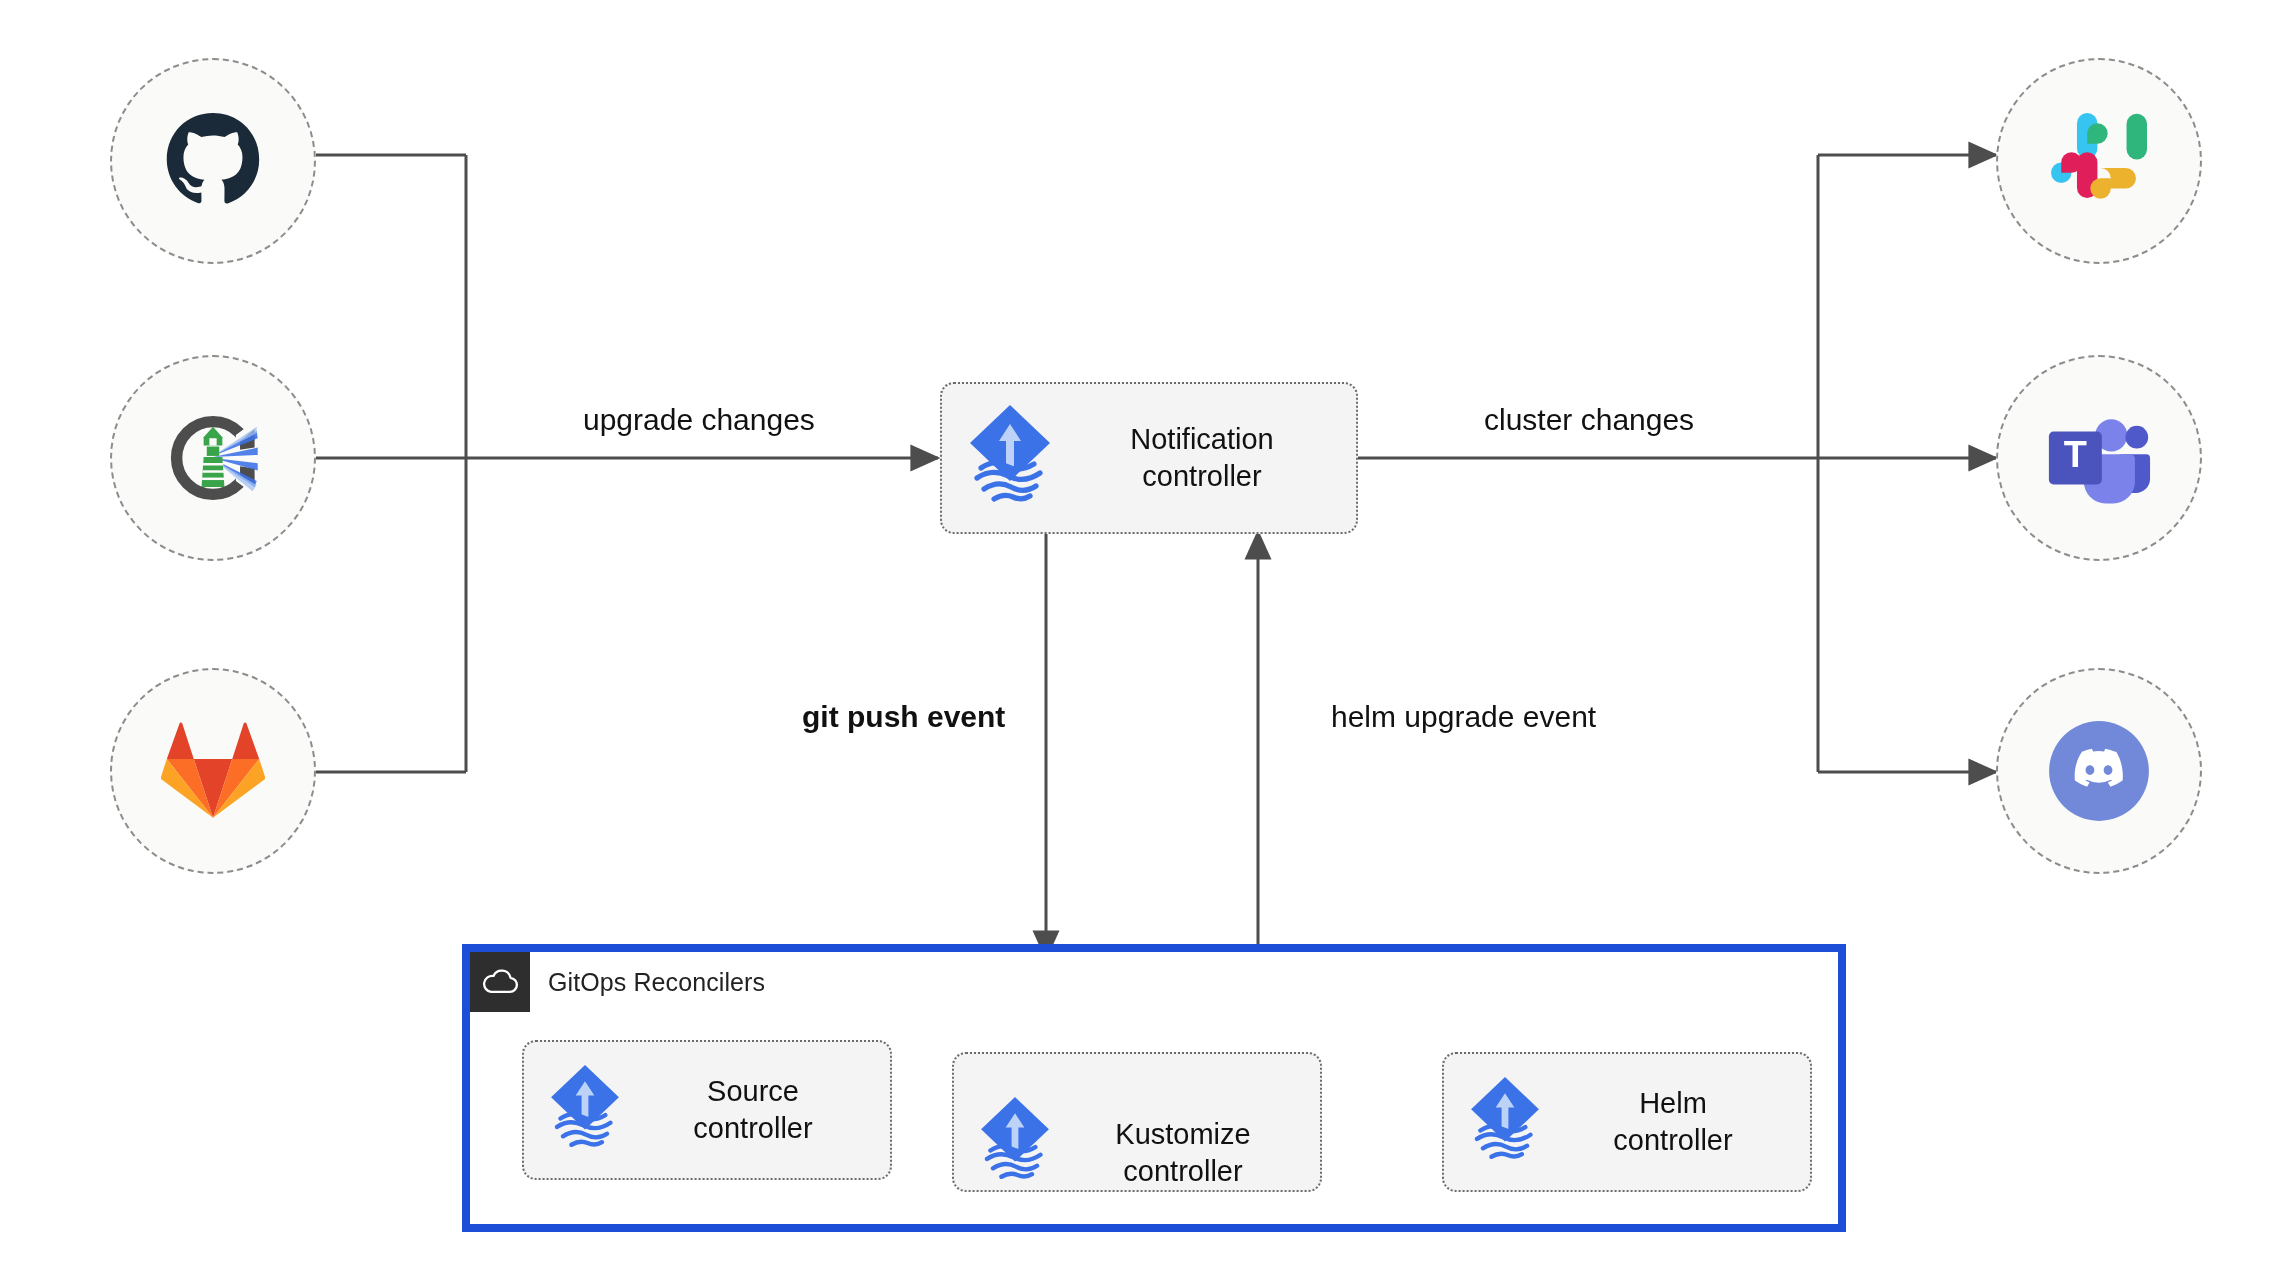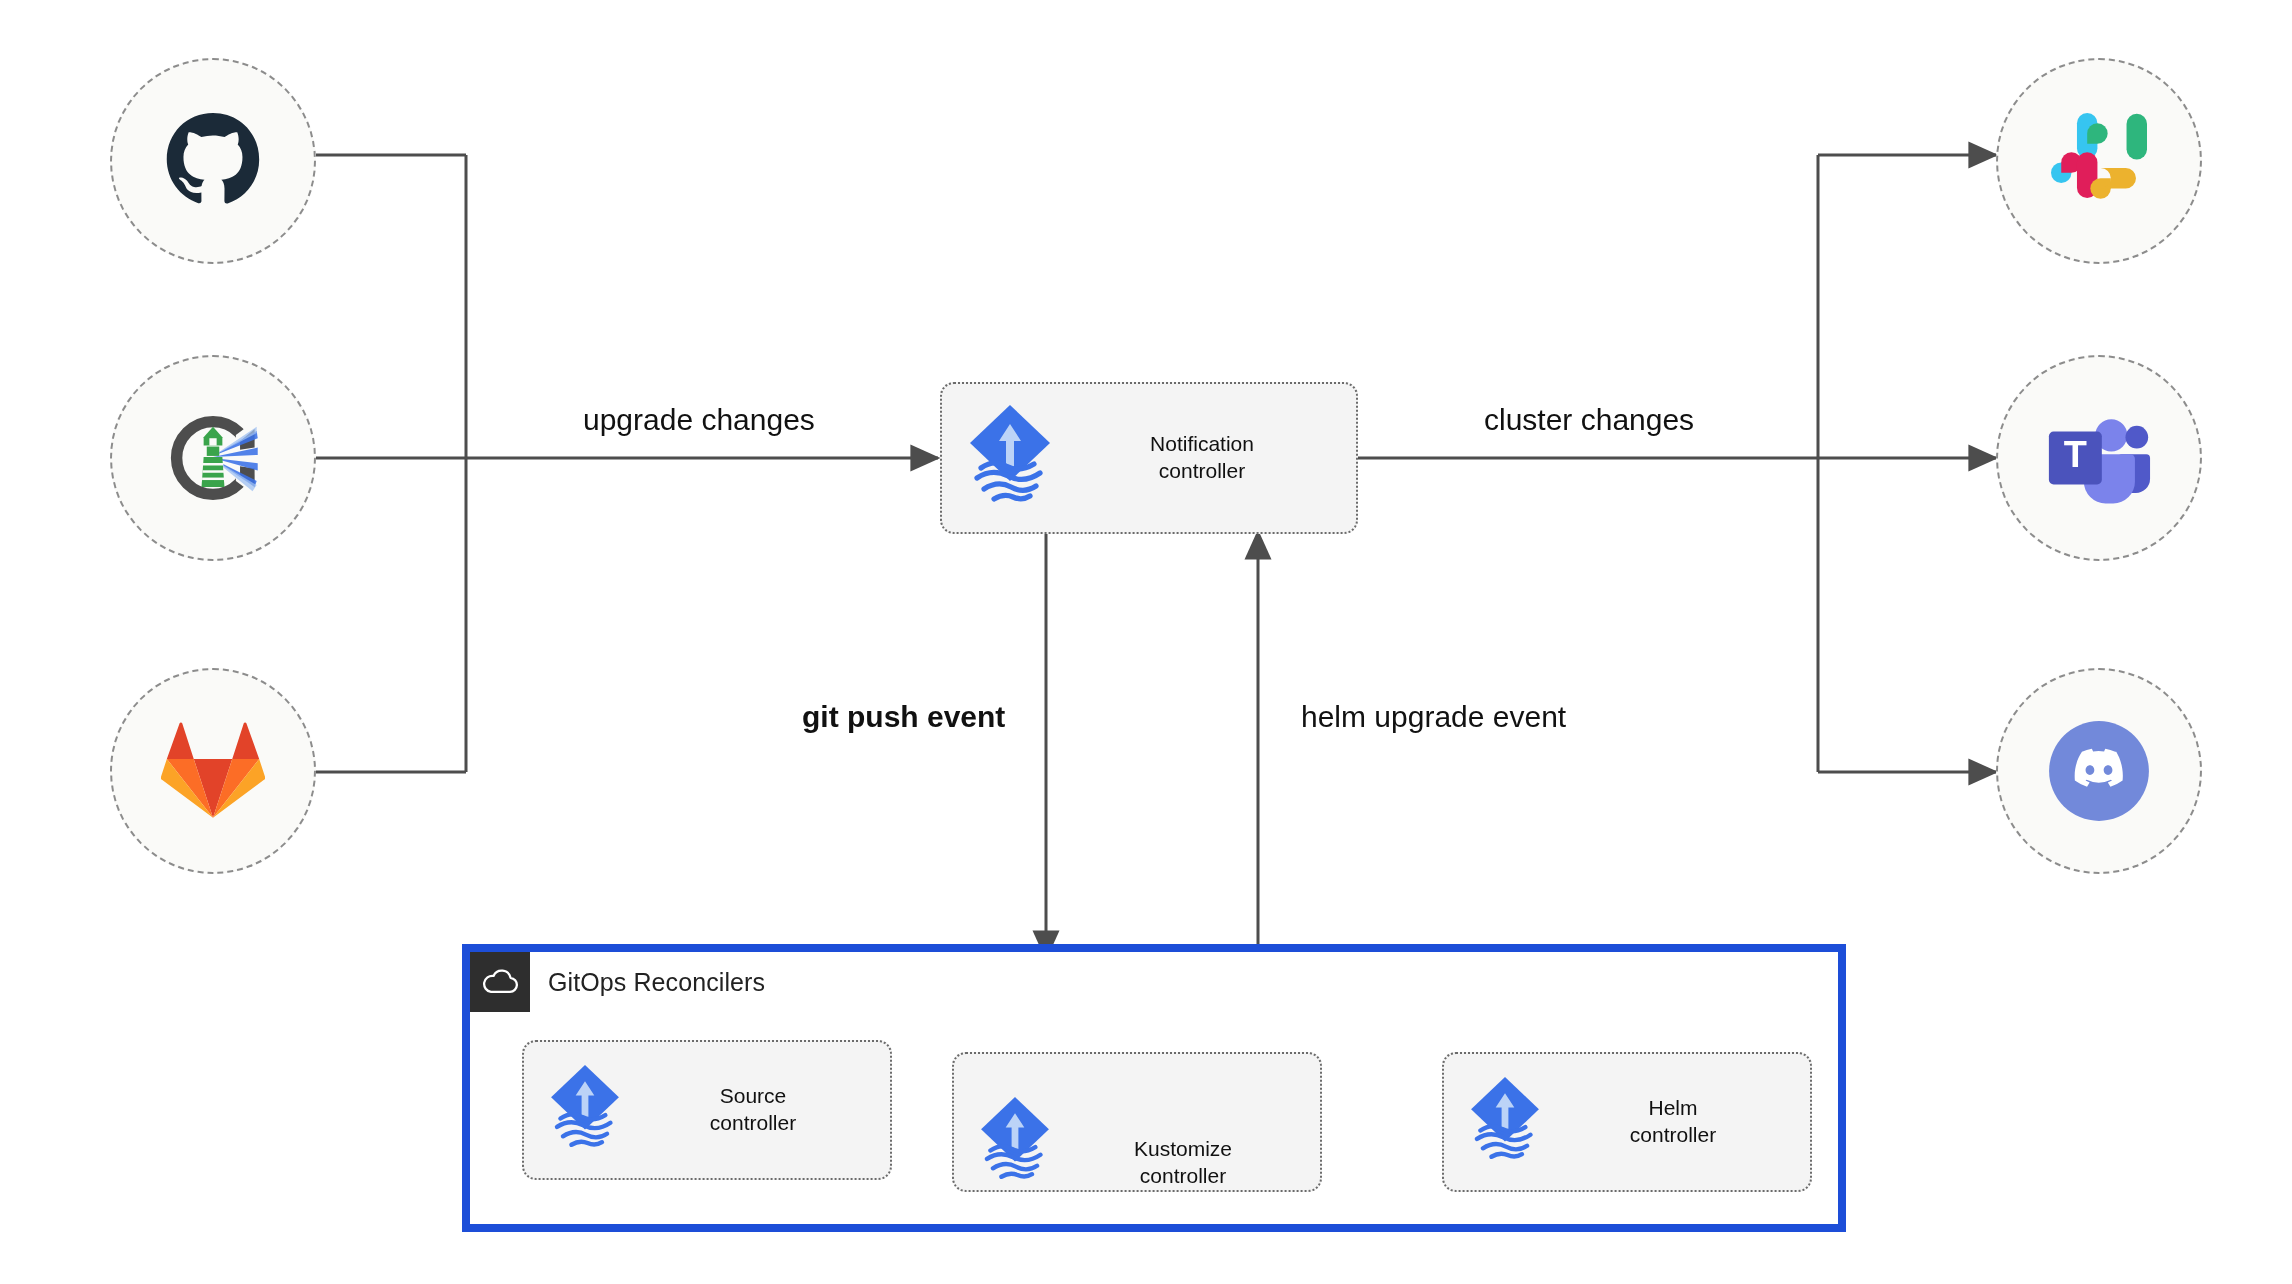--- a/index.html
+++ b/index.html
@@ -20,21 +20,21 @@
 
   
   .ctrl-box{
     position:absolute;box-sizing:border-box;
     background:#f4f4f4;border:2.5px dotted #6b6b6b;border-radius:14px;
     display:flex;align-items:center;justify-content:flex-start;
   }
   .ctrl-icon{flex:0 0 auto;margin-left:22px;margin-right:10px;}
   .ctrl-label{
     flex:1 1 auto;text-align:center;color:#111;line-height:1.28;
-    font-size:21px;padding-right:18px;white-space:pre-line;
+    font-size:29px;padding-right:18px;white-space:pre-line;
   }
 
   
   #gitops-box{
     position:absolute;left:462px;top:944px;width:1384px;height:288px;
     box-sizing:border-box;border:8px solid #1d4ed8;background:#ffffff;
   }
   #gitops-header{
     position:absolute;left:0;top:0;display:flex;align-items:center;
   }
@@ -214,21 +214,21 @@
       </svg>
     </span>
   </div>
 
   <span class="edge-label" style="left:583px;top:403px;">upgrade changes</span>
 
   <span class="edge-label" style="left:1472px;top:403px;margin-left:12px;">cluster changes</span>
 
   <span class="edge-label" style="left:802px;top:700px;font-weight:bold;">git push event</span>
 
-  <span class="edge-label" style="left:1301px;top:700px;">helm upgrade event</span>
+  <span class="edge-label" style="left:1331px;top:700px;">helm upgrade event</span>
 
   <div id="gitops-box">
     <div id="gitops-header">
       <div id="gitops-cloud-tile">
         <svg class="icon-svg" width="38" height="28" viewBox="0 0 40 28">
           <path d="M10.5 24.5h20a7.5 7.5 0 0 0 .6-14.95A9.5 9.5 0 0 0 13.2 7.6 7.5 7.5 0 0 0 10.5 24.5z" fill="none" stroke="#ffffff" stroke-width="2.4" stroke-linejoin="round"></path>
         </svg>
       </div>
       <span id="gitops-title">GitOps Reconcilers</span>
     </div>

